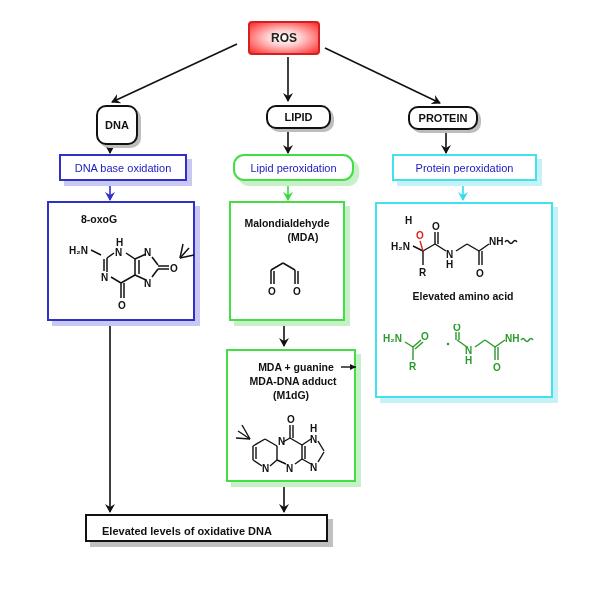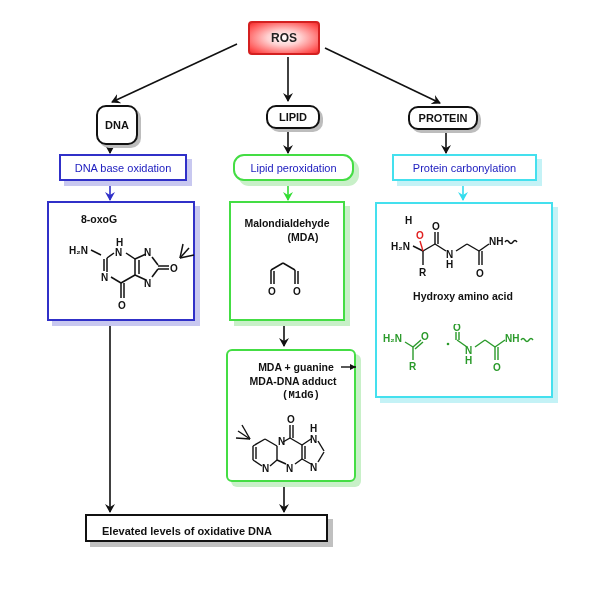--- a/index.html
+++ b/index.html
@@ -90,35 +90,35 @@
     </g>
 </svg>
 
 <div class="abs ros-box">
   <span>ROS</span>
 </div>
 
 <div class="abs pill" style="left:80px; top:105px; width:42px; height:40px;margin-left:16px;">
   <span>DNA</span>
 </div>
-<div class="abs pill" style="left:266px; top:105px; width:54px; height:24px;">
+<div class="abs pill" style="left:266px; top:105px; width:65px; height:24px;">
   <span>LIPID</span>
 </div>
 <div class="abs pill" style="left:408px; top:106px; width:70px; height:24px;">
   <span>PROTEIN</span>
 </div>
 
 <div class="abs label-box blue" style="left:59px; top:154px; width:128px; height:27px;">
   <span>DNA base oxidation</span>
 </div>
 <div class="abs label-box green" style="left:233px; top:154px; width:121px; height:27px;border-radius:11px;">
   <span>Lipid peroxidation</span>
 </div>
 <div class="abs label-box cyan" style="left:392px; top:154px; width:145px; height:27px;">
-  <span>Protein carbonylation</span>
+  <span>Protein peroxidation</span>
 </div>
 
 <div class="abs panel blue" style="left:47px; top:201px; width:148px; height:120px;">
   <div class="abs caption" style="left:0; top:10px; width:100px; text-align:center;">8-oxoG</div>
   <svg class="abs" style="left:0; top:0;" width="148" height="120">
     <g stroke="#111" stroke-width="1.5" fill="none">
 
       <line x1="42" y1="47" x2="52" y2="52"></line>
       <line x1="58" y1="55" x2="58" y2="69"></line>
       <line x1="55" y1="56" x2="55" y2="68"></line>
@@ -163,24 +163,24 @@
       <line x1="40" y1="67" x2="40" y2="81"></line>
       <line x1="43" y1="68" x2="43" y2="81"></line>
       <line x1="64" y1="67" x2="64" y2="81"></line>
       <line x1="67" y1="68" x2="67" y2="81"></line>
     </g>
     <text x="37" y="92" font-size="10" fill="#111">O</text>
     <text x="62" y="92" font-size="10" fill="#111">O</text>
   </svg>
 </div>
 
-<div class="abs panel green" style="left:226px; top:349px; width:130px; height:133px;border-radius:6px;">
+<div class="abs panel green" style="left:226px; top:349px; width:130px; height:133px;">
   <div class="abs caption" style="left:18px; top:10px; width:100px;">MDA + guanine</div>
   <div class="abs caption" style="left:2px; top:24px; width:126px;">MDA-DNA adduct</div>
-  <div class="abs caption" style="left:10px; top:38px; width:126px;font-family:Liberation Mono, monospace;">(M1dG)</div>
+  <div class="abs caption" style="left:0; top:38px; width:126px;">(M1dG)</div>
   <svg class="abs" style="left:0; top:0;" width="130" height="133">
     <g stroke="#111" stroke-width="1.4" fill="none">
 
       <line x1="113" y1="16" x2="128" y2="16"></line>
 
       <line x1="25" y1="95" x2="37" y2="88"></line>
       <line x1="37" y1="88" x2="49" y2="95"></line>
       <line x1="25" y1="95" x2="25" y2="109"></line>
       <line x1="28" y1="96" x2="28" y2="108"></line>
       <line x1="25" y1="109" x2="34" y2="115"></line>
@@ -236,21 +236,21 @@
     <text x="28" y="20" font-size="10" fill="#111">H</text>
     <text x="39" y="35" font-size="10" fill="#e02020">O</text>
     <text x="14" y="46" font-size="10" fill="#111">H₂N</text>
     <text x="55" y="26" font-size="10" fill="#111">O</text>
     <text x="69" y="54" font-size="10" fill="#111">N</text>
     <text x="69" y="64" font-size="10" fill="#111">H</text>
     <text x="99" y="73" font-size="10" fill="#111">O</text>
     <text x="112" y="41" font-size="10" fill="#111">NH</text>
     <text x="42" y="72" font-size="10" fill="#111">R</text>
   </svg>
-  <div class="abs caption" style="left:0; top:86px; width:172px;">Hydroxy amino acid</div>
+  <div class="abs caption" style="left:0; top:86px; width:172px;">Elevated amino acid</div>
   <svg class="abs" style="left:0; top:120px;" width="178" height="70">
     <g stroke="#2a9a2a" stroke-width="1.4" fill="none">
       <line x1="28" y1="18" x2="36" y2="23"></line>
       <line x1="36" y1="23" x2="36" y2="36"></line>
       <line x1="36" y1="23" x2="44" y2="16"></line>
       <line x1="38" y1="25" x2="46" y2="18"></line>
       <line x1="82" y1="16" x2="82" y2="8"></line>
       <line x1="79" y1="16" x2="79" y2="8"></line>
       <line x1="80" y1="16" x2="90" y2="23"></line>
       <line x1="98" y1="23" x2="108" y2="16"></line>

